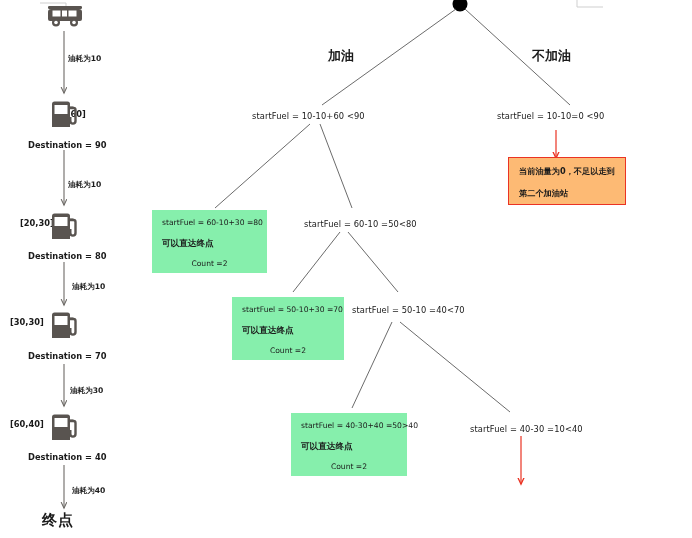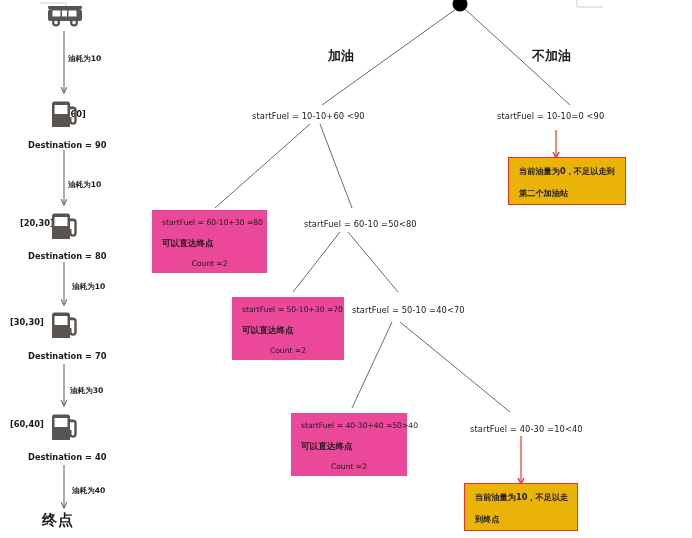--- a/index.html
+++ b/index.html
@@ -63,21 +63,21 @@
   .endpoint-label {
     position: absolute;
     font-size: 15px;
     font-weight: bold;
     color: #1a1a1a;
     white-space: nowrap;
     letter-spacing: 1px;
   }
   .note-box {
     position: absolute;
-    background: #ec4899;
+    background: #86efac;
     box-sizing: border-box;
     padding: 9px 10px 16px 10px;
   }
   .note-box .line {
     font-size: 7.6px;
     color: #1a1a1a;
     line-height: 1.05;
     margin-bottom: 12px;
     white-space: nowrap;
   }
@@ -85,21 +85,21 @@
     margin-bottom: 0;
     text-align: center;
   }
   .note-box .line.cn {
     font-size: 8.6px;
     font-weight: bold;
   }
   .alert-box {
     position: absolute;
     border: 1.2px solid #ea3323;
-    background: #eab308;
+    background: #fdba74;
     box-sizing: border-box;
     padding: 9px 9px 8px 10px;
   }
   .alert-box .line {
     font-size: 8.2px;
     font-weight: bold;
     color: #1a1a1a;
     line-height: 1.05;
     margin-bottom: 13px;
     white-space: nowrap;
@@ -261,18 +261,14 @@
     <div class="line">startFuel = 40-30+40 =50&gt;40</div>
     <div class="line cn">可以直达终点</div>
     <div class="line">Count =2</div>
   </div>
 
   <div class="alert-box" style="left:508px; top:157px; width:118px; height:48px;">
     <div class="line">当前油量为0，不足以走到</div>
     <div class="line">第二个加油站</div>
   </div>
 
-  <div class="alert-box" style="left:464px; top:483px; width:114px; height:48px;">
-    <div class="line">当前油量为10，不足以走</div>
-    <div class="line">到终点</div>
-  </div>
 
 </div>
 
 </body></html>

